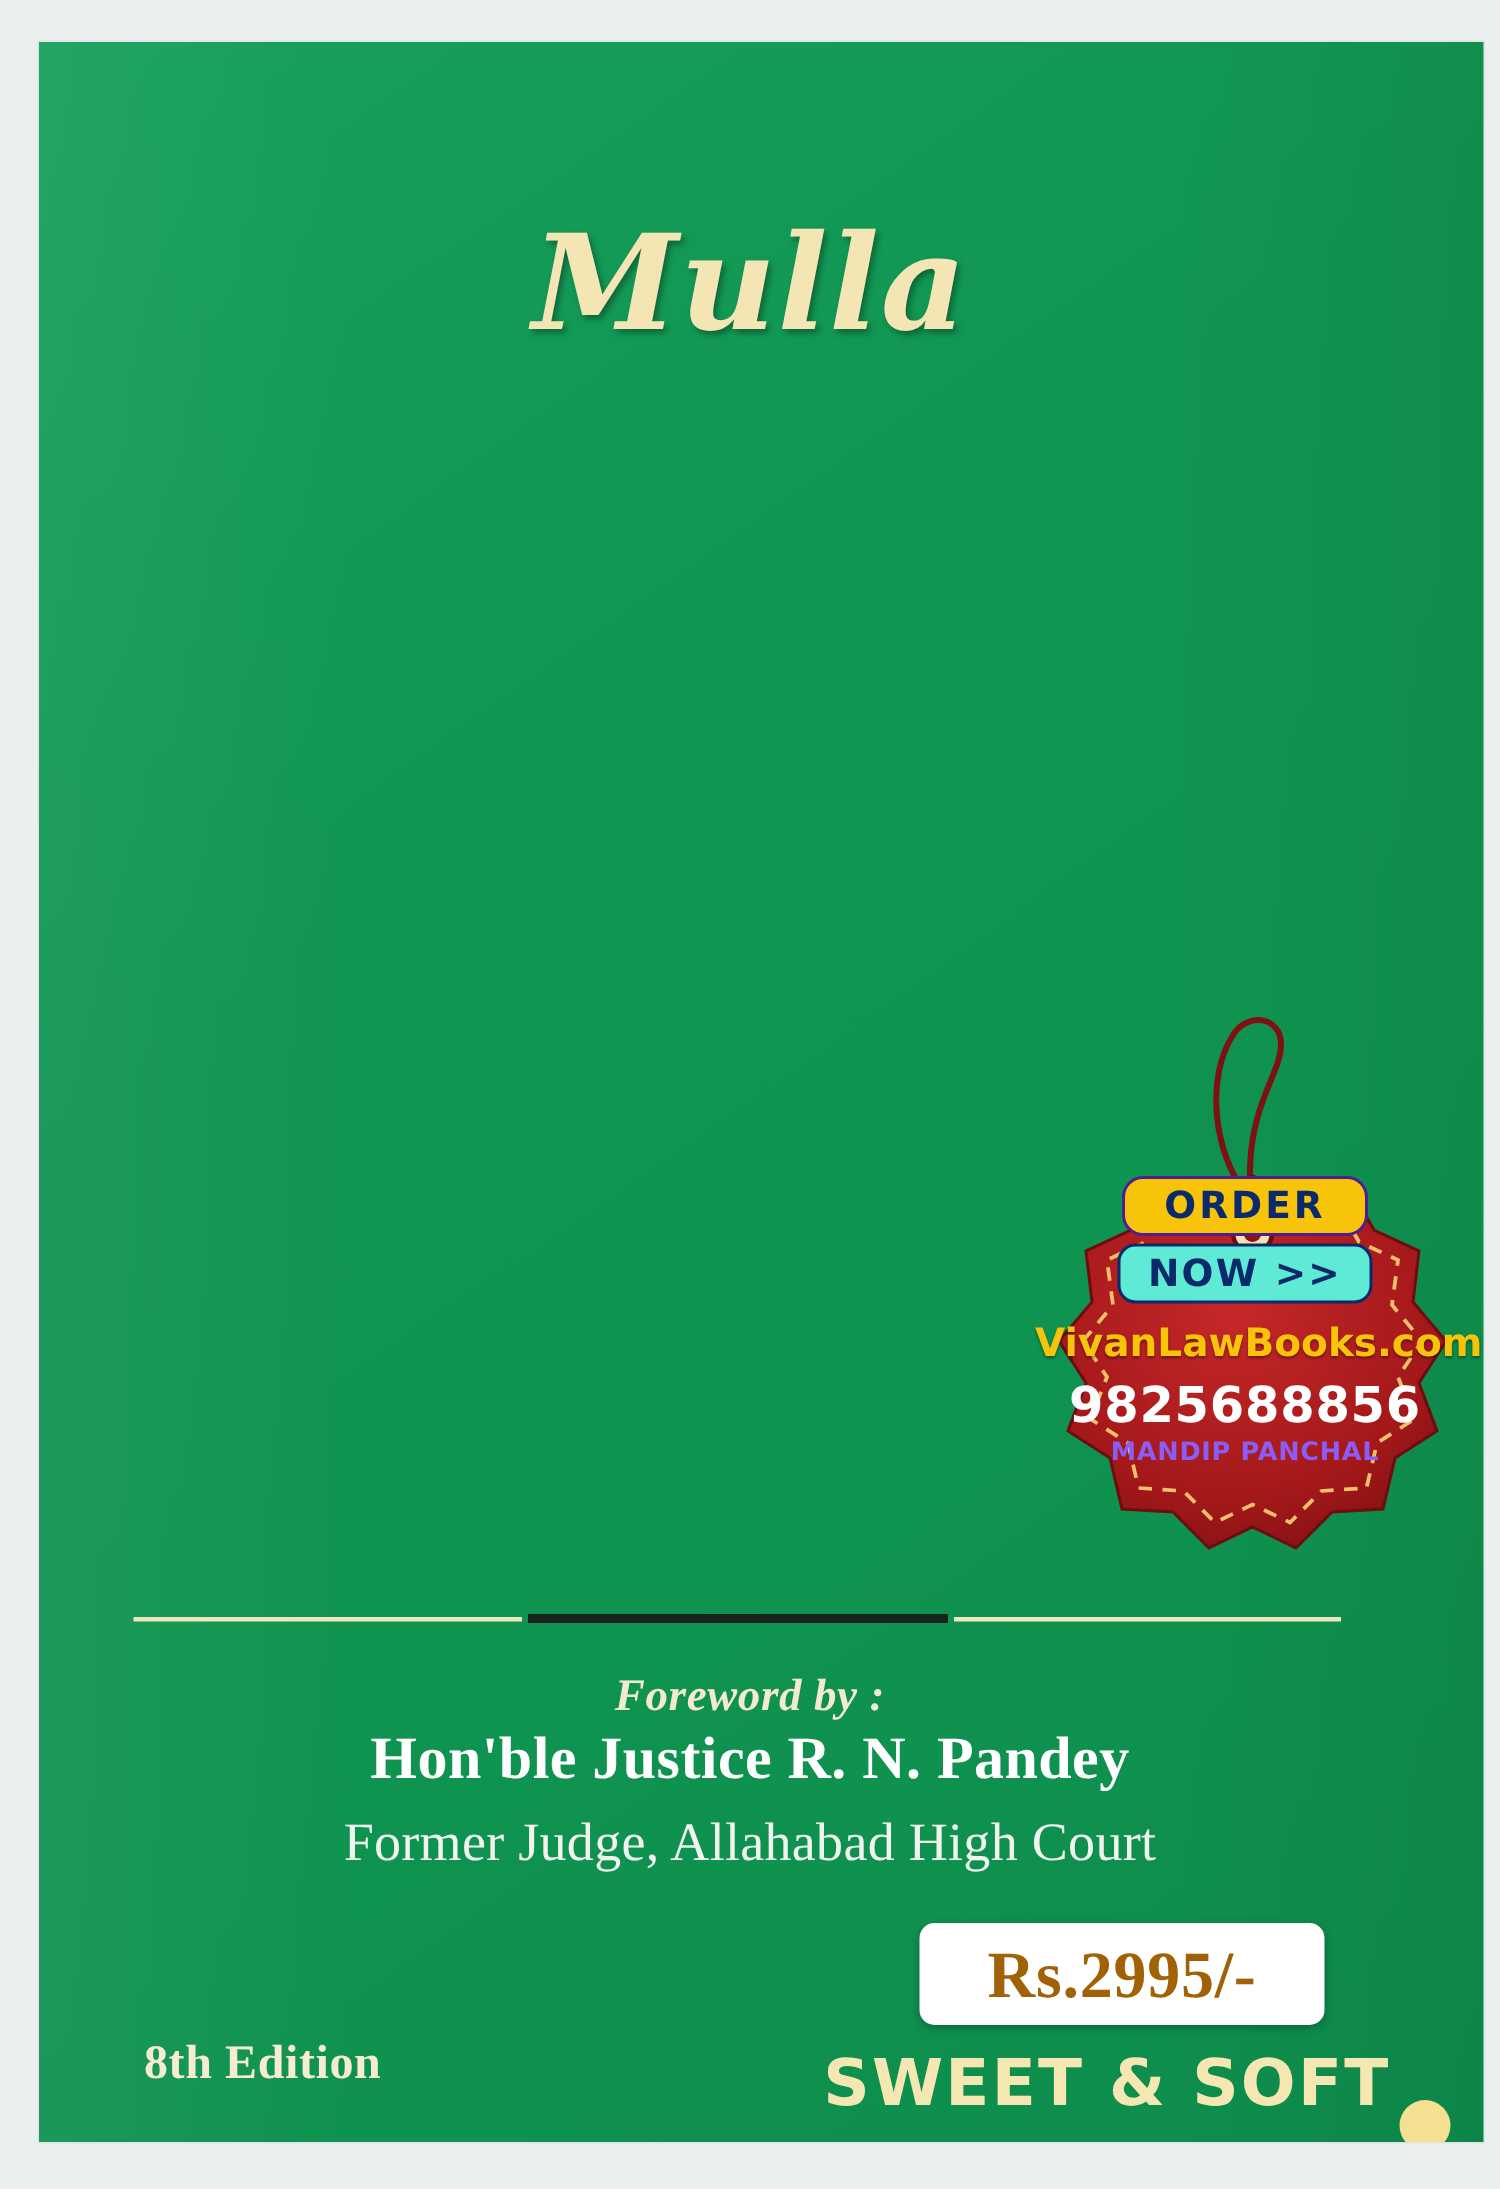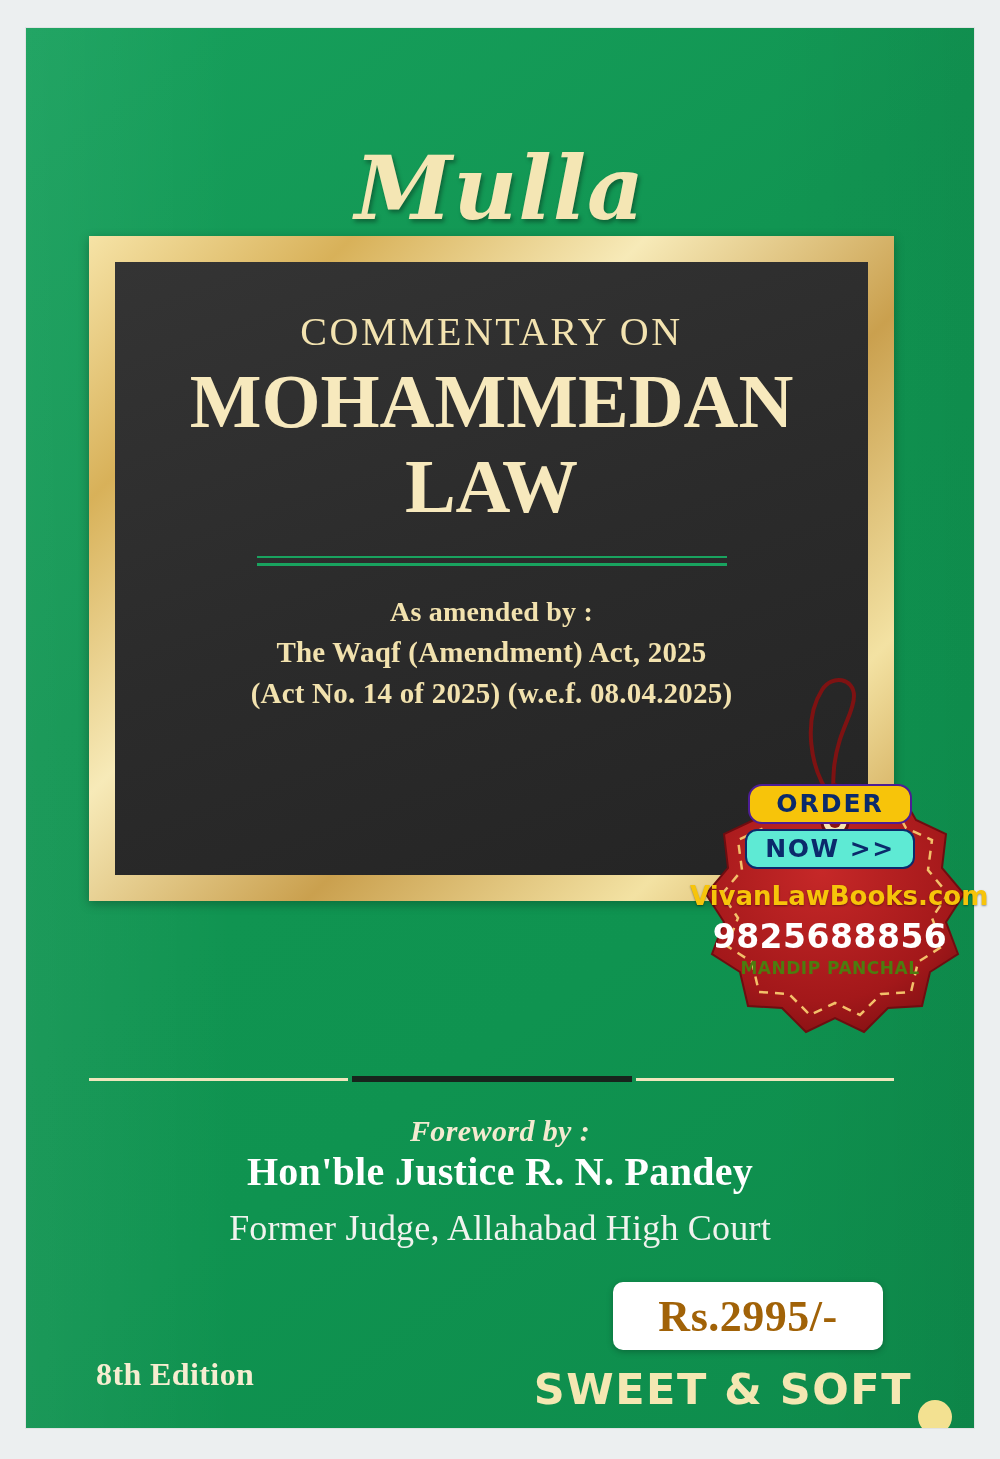--- a/index.html
+++ b/index.html
@@ -26,20 +26,21 @@
   
   .cover {
     position: absolute;
     left: 26px;
     top: 28px;
     width: 948px;
     height: 1400px;
     background: linear-gradient(145deg, #17a05c 0%, #119552 35%, #0f9350 65%, #0e8c4c 100%);
     box-shadow: 0 0 0 1px rgba(0,0,0,0.05);
     overflow: hidden;
+    padding-left: 15px;
   }
   .cover::after {
     
     content: "";
     position: absolute;
     left: 0; top: 0; right: 0; bottom: 0;
     background: linear-gradient(90deg, rgba(255,255,255,0.05) 0%, rgba(255,255,255,0) 22%, rgba(255,255,255,0) 78%, rgba(0,0,0,0.05) 100%);
     pointer-events: none;
   }
 
@@ -311,49 +312,33 @@
     font-weight: 700;
     font-size: 33px;
     color: #ffffff;
     letter-spacing: 0.5px;
   }
   .tag-person {
     margin-top: 2px;
     font-family: "DejaVu Sans", sans-serif;
     font-weight: 700;
     font-size: 17px;
-    color: #4d7c0f;
+    color: #8b5cf6;
     letter-spacing: 0.5px;
   }
 </style>
 </head>
 <body>
 
 <div id="page">
 
   <div class="cover">
 
     <div class="brand">Mulla</div>
 
-    <div class="plaque-frame">
-      <div class="plaque">
-        <div class="line-commentary">COMMENTARY ON</div>
-        <div class="line-title1">MOHAMMEDAN</div>
-        <div class="line-title2">LAW</div>
-
-        <div class="rule-double">
-          <span class="a"></span>
-          <span class="b"></span>
-        </div>
-
-        <div class="amend-line first">As amended by :</div>
-        <div class="amend-line">The Waqf (Amendment) Act, 2025</div>
-        <div class="amend-line">(Act No. 14 of 2025) (w.e.f. 08.04.2025)</div>
-      </div>
-    </div>
 
     <div class="divider">
       <div class="seg-light"></div>
       <div class="seg-dark"></div>
       <div class="seg-light"></div>
     </div>
 
     <div class="foreword">
       <div class="foreword-by">Foreword by :</div>
       <div class="foreword-name">Hon'ble Justice R. N. Pandey</div>

